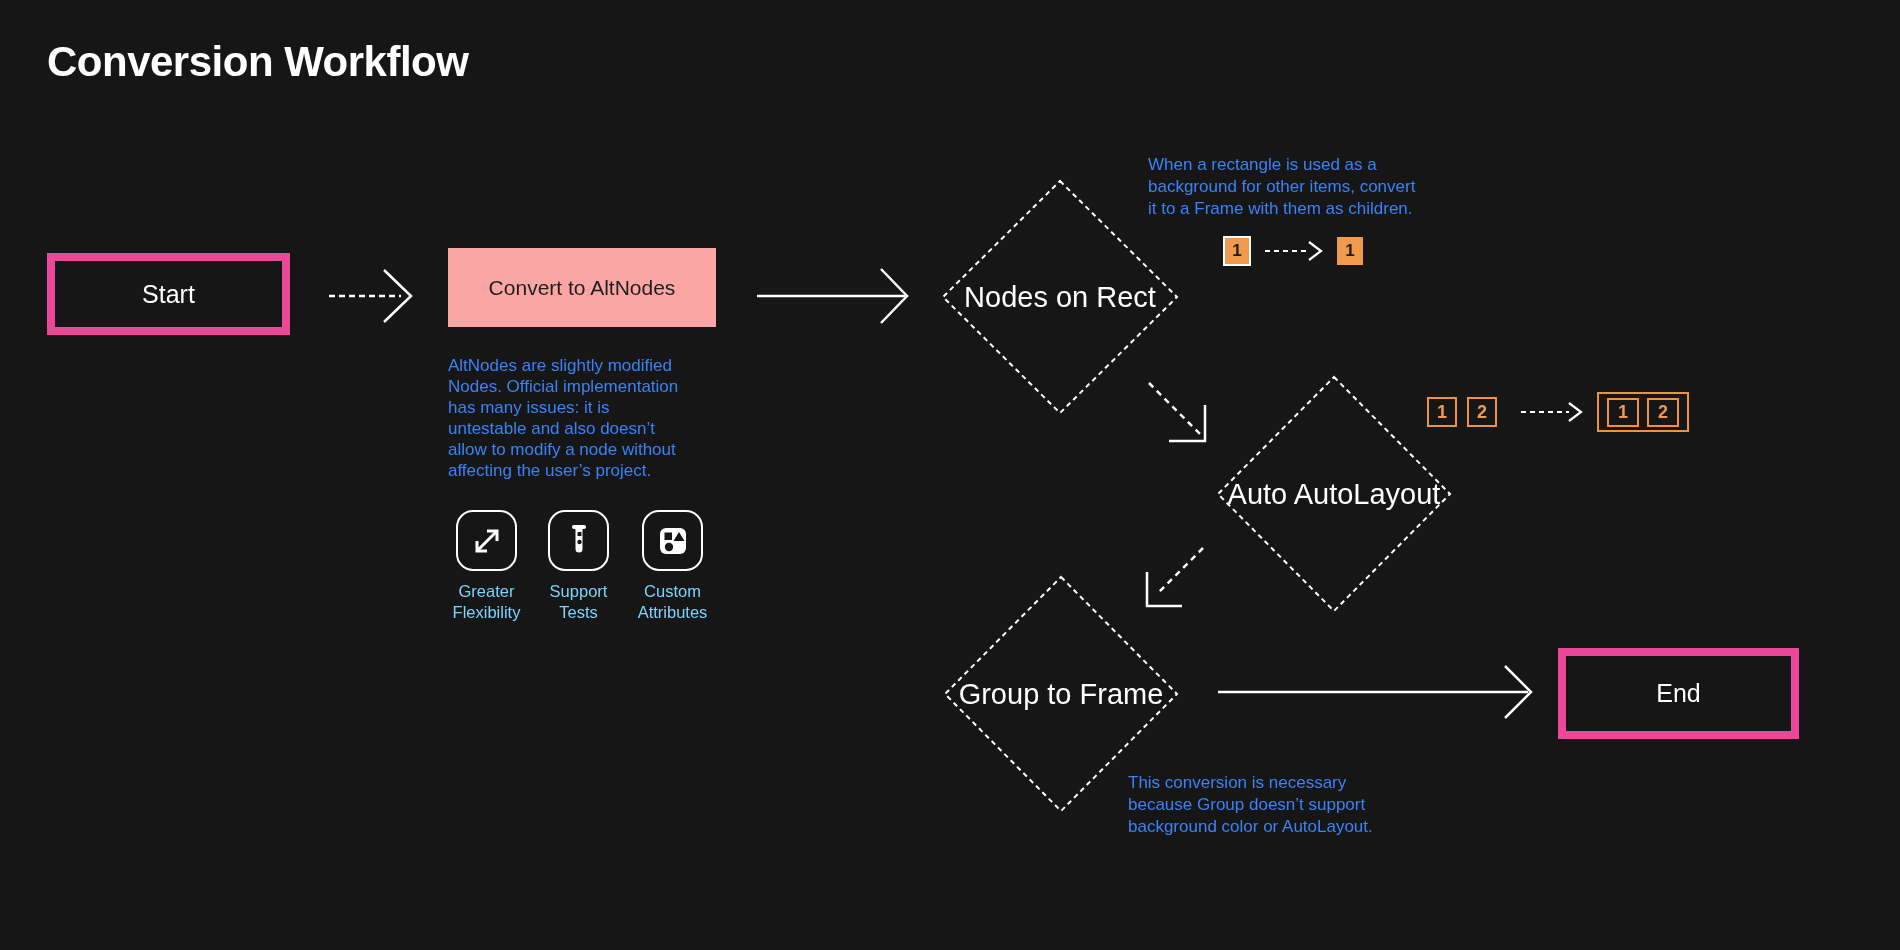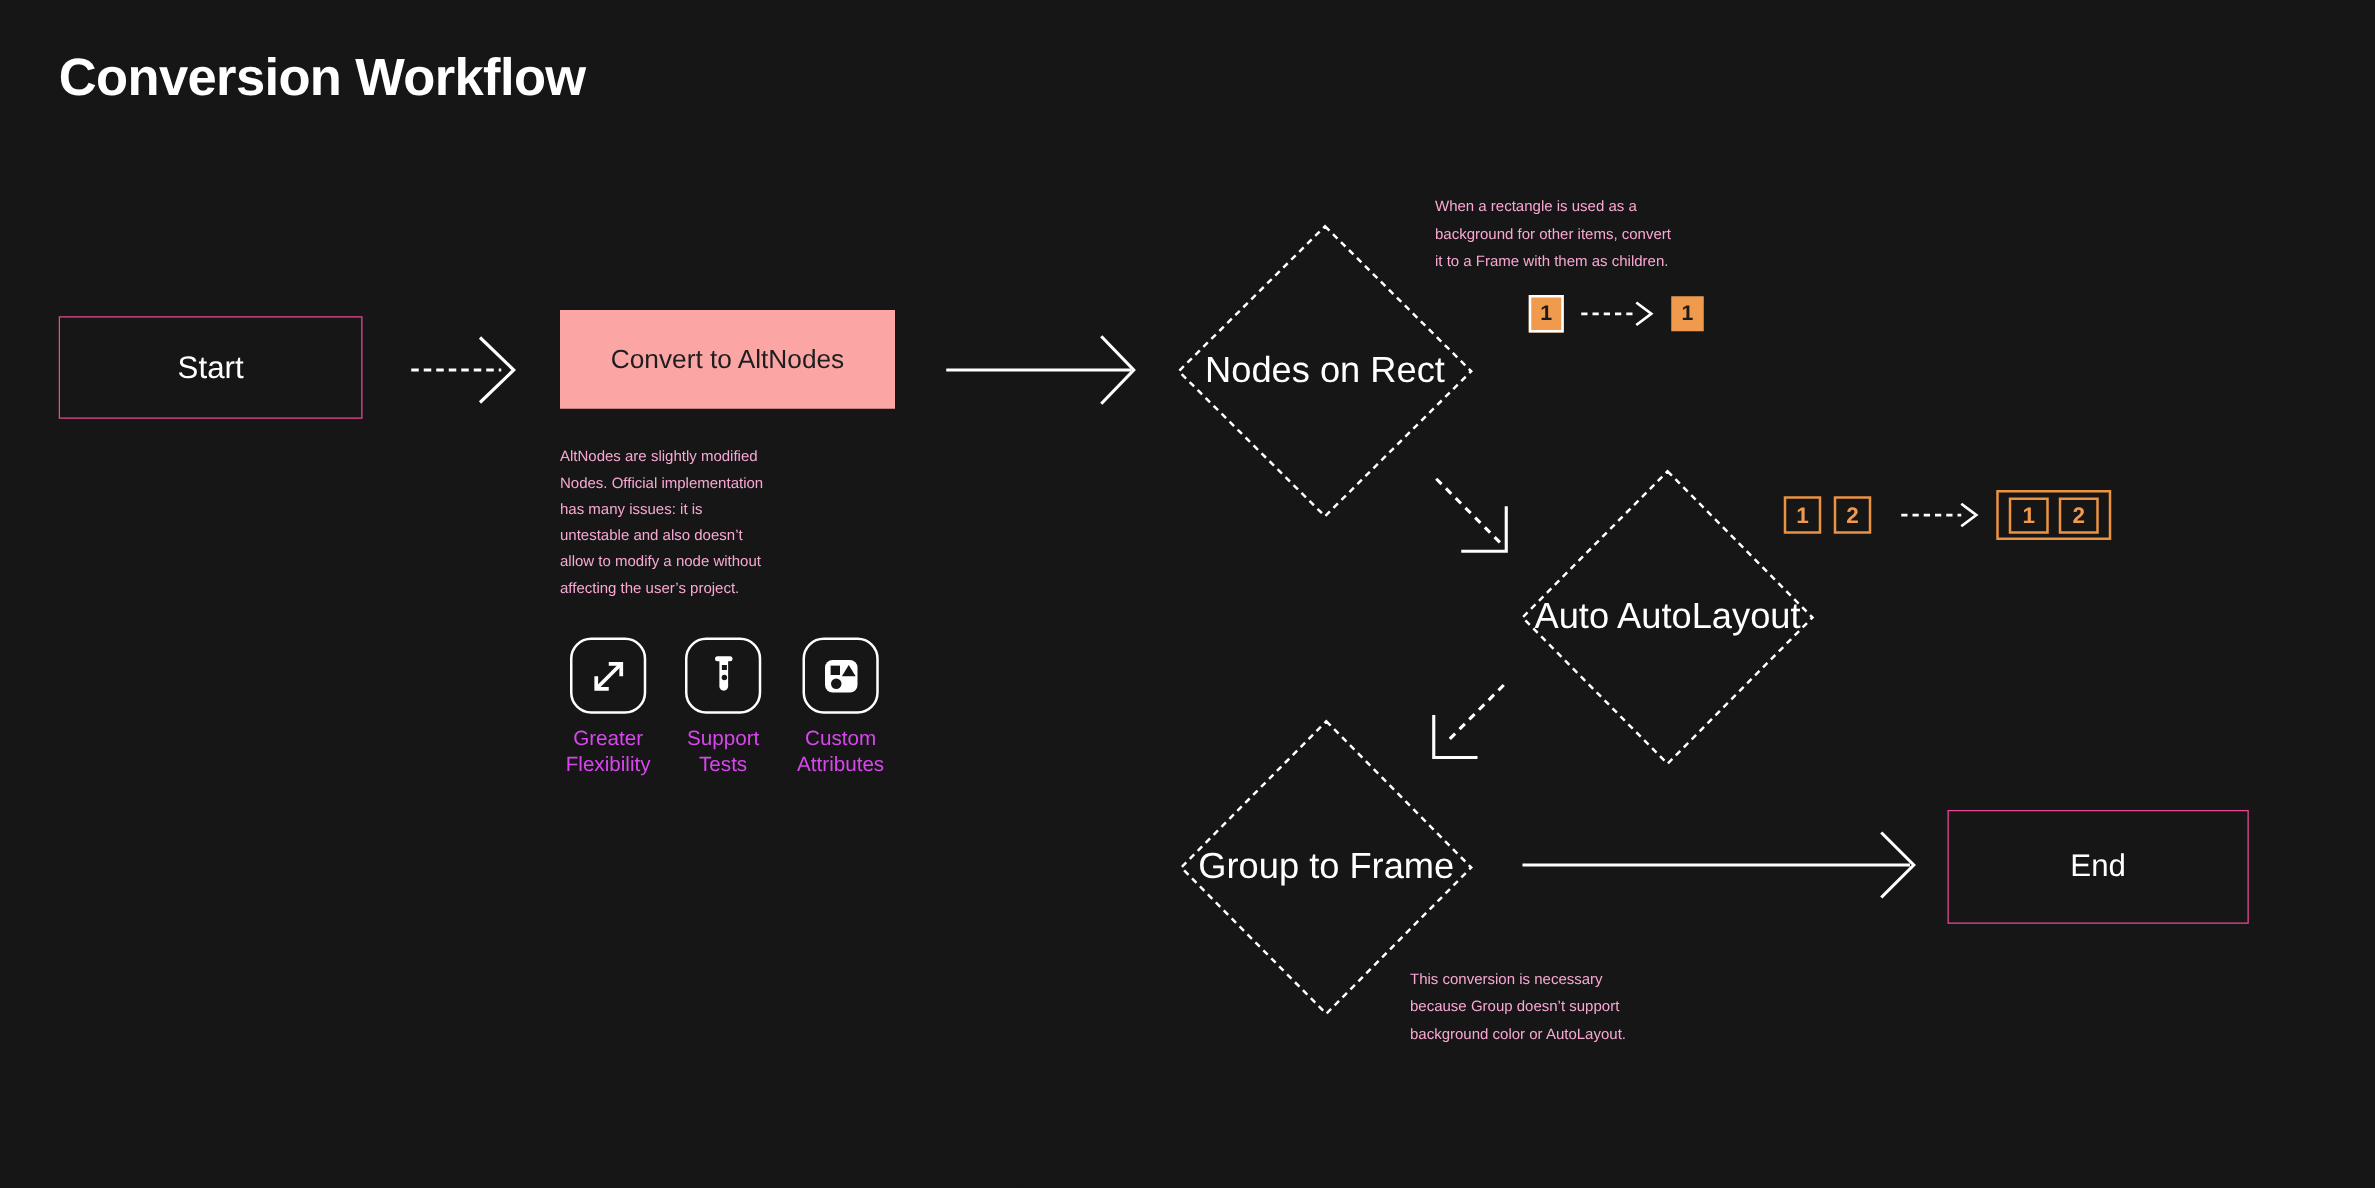--- a/index.html
+++ b/index.html
@@ -13,35 +13,35 @@
   }
   .wires{position:absolute;left:0;top:0;}
 
   .page-title{
     position:absolute;left:47px;top:38px;margin:0;
     font-size:42px;font-weight:800;letter-spacing:-0.5px;color:#fff;
   }
 
   .rect-node{
     position:absolute;display:flex;align-items:center;justify-content:center;
-    border:1px solid #ec4899;box-sizing:border-box;
+    border:8px solid #ec4899;box-sizing:border-box;
     font-size:25px;color:#fff;
   }
   .node-start{left:47px;top:253px;width:243px;height:82px;}
   .node-end{left:1558px;top:648px;width:241px;height:91px;}
 
   .node-convert{
     position:absolute;left:448px;top:248px;width:268px;height:79px;
     background:#fca5a5;display:flex;align-items:center;justify-content:center;
     font-size:21px;font-weight:500;color:#1e1e1e;
   }
 
   .note{
     position:absolute;white-space:pre-line;
-    font-size:12px;line-height:21px;color:#f9a8d4;
+    font-size:17px;line-height:21px;color:#3b82f6;
   }
   .note-convert{left:448px;top:355px;width:300px;}
   .note-annot{line-height:22px;}
   .note-rect{left:1148px;top:154px;width:370px;}
   .note-autolayout{left:1402px;top:340px;width:360px;}
   .note-group{left:1128px;top:772px;width:340px;}
 
   .diamond-label{
     position:absolute;transform:translate(-50%,-50%);
     font-size:29px;color:#fff;white-space:nowrap;
@@ -49,21 +49,21 @@
 
   .feature{
     position:absolute;width:95px;top:510px;text-align:center;
   }
   .feature .icon-box{
     width:61px;height:61px;margin:0 auto 10px auto;box-sizing:border-box;
     border:2.5px solid #fff;border-radius:17px;
     display:flex;align-items:center;justify-content:center;
   }
   .feature .feature-label{
-    font-size:16.5px;line-height:21px;color:#d946ef;
+    font-size:16.5px;line-height:21px;color:#7dd3fc;
   }
 
   .mini-row{
     position:absolute;display:flex;align-items:center;
   }
   .mini-box{
     display:flex;align-items:center;justify-content:center;
     box-sizing:border-box;font-weight:600;
   }
   .mini-filled{

